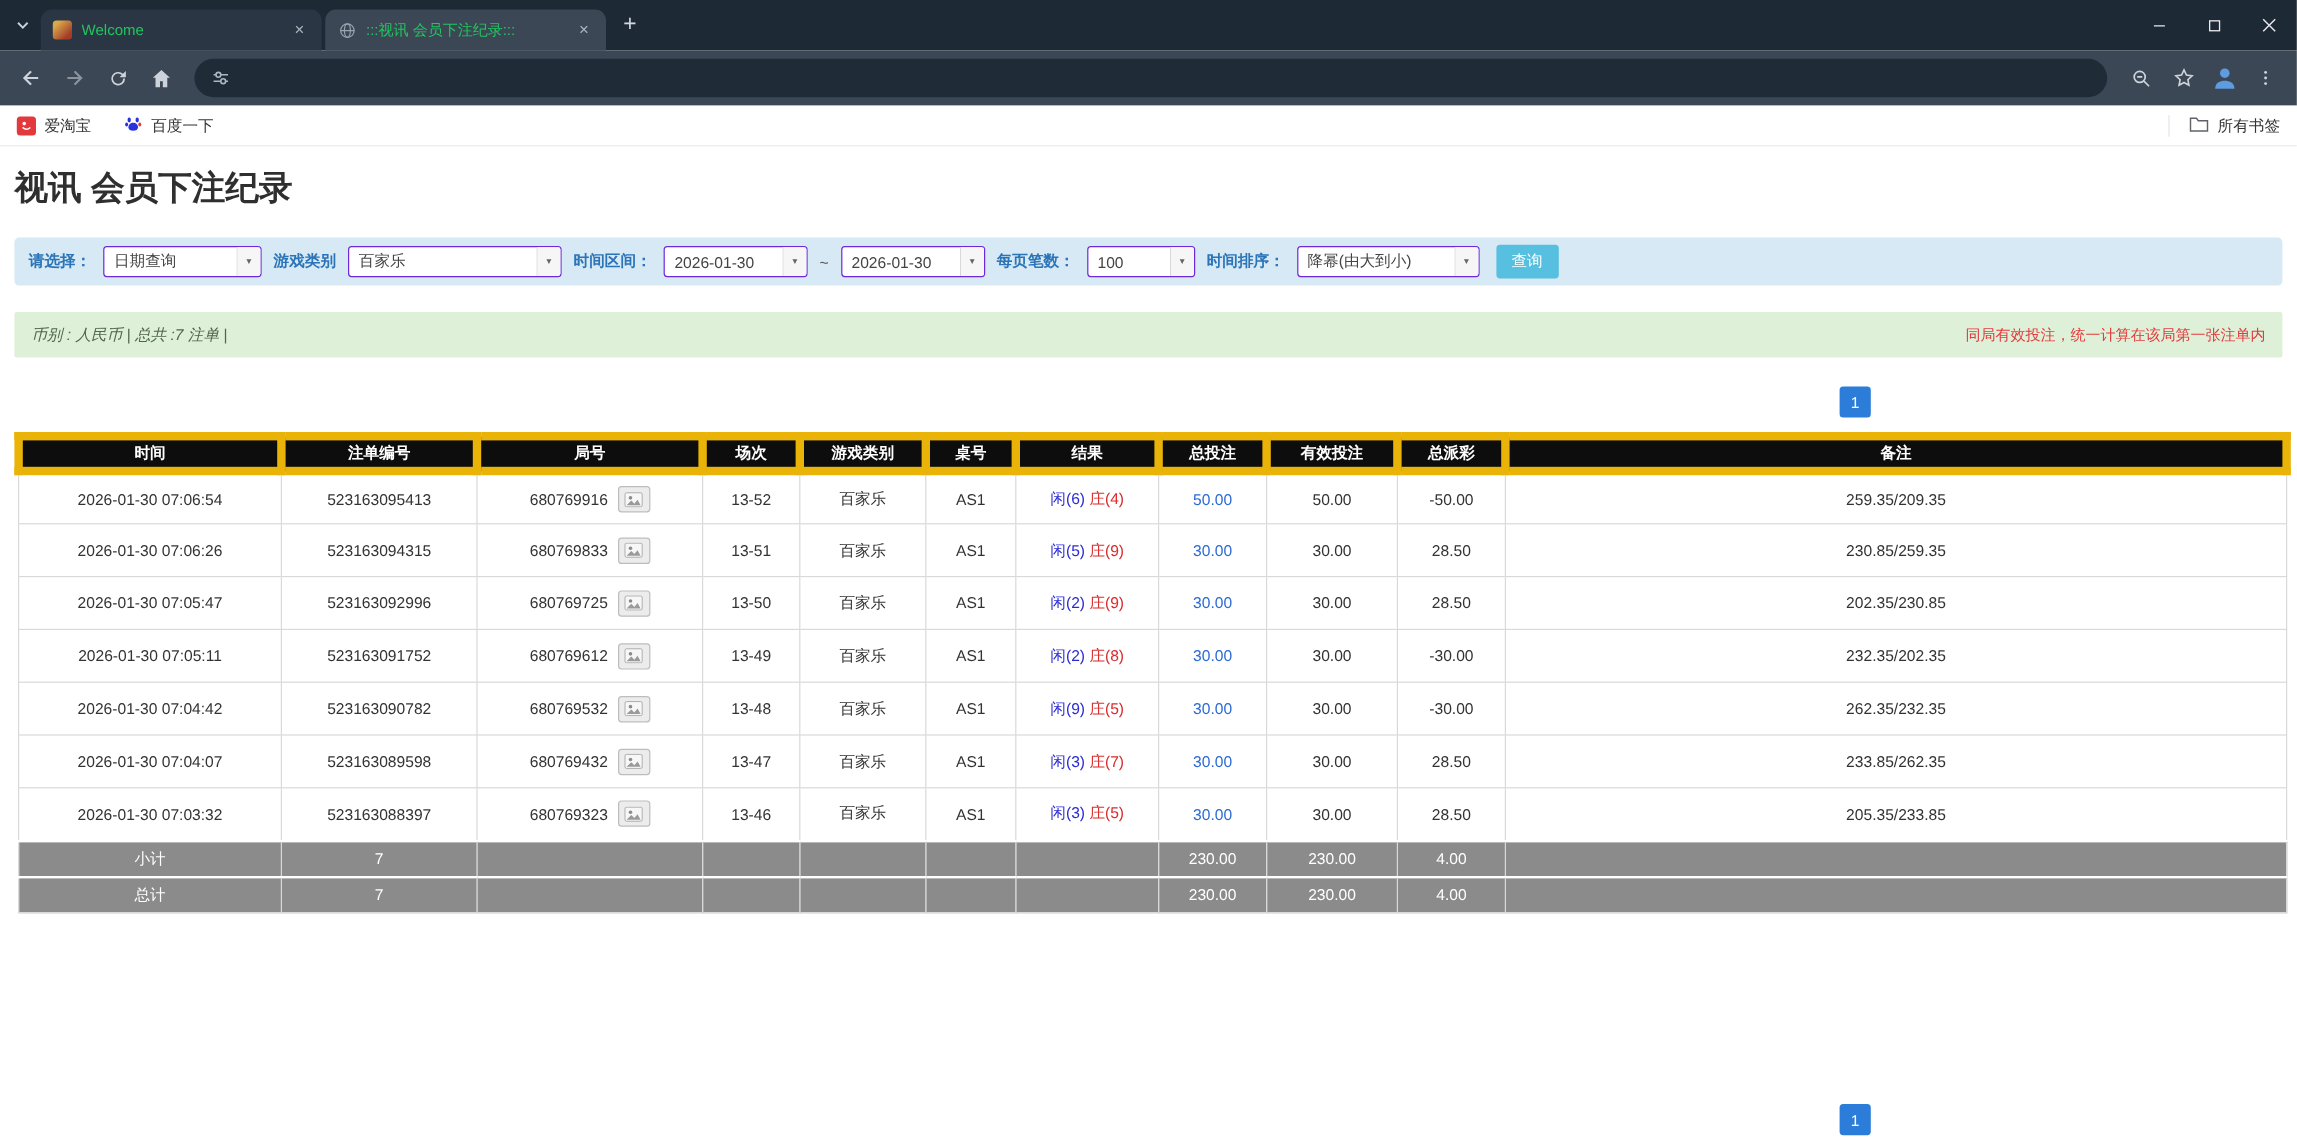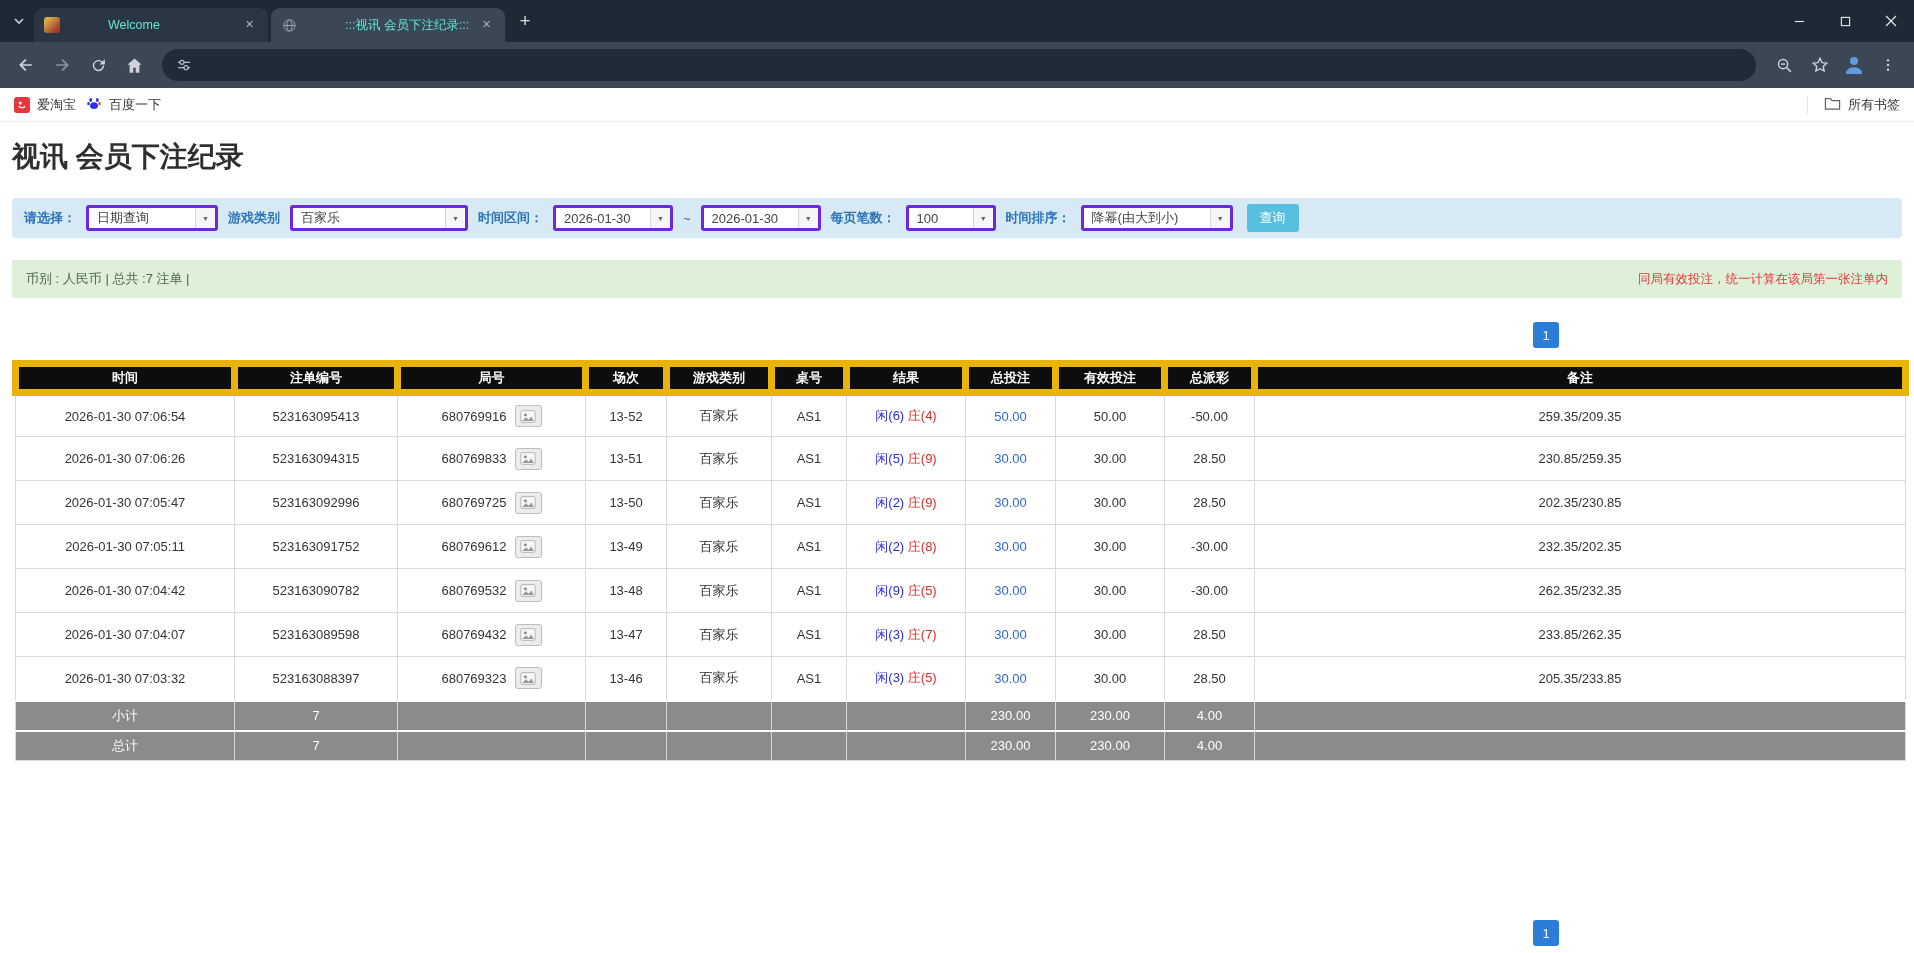--- a/index.html
+++ b/index.html
@@ -9,55 +9,55 @@
     font-family:"Liberation Sans","DejaVu Sans",sans-serif;
   }
   .app { position:relative; width:1914px; height:953px; }
 
   
   .tabstrip { height:42px; background:#1e2936; display:flex; align-items:flex-end; padding-left:4px; }
   .tab-search-btn { width:30px; height:34px; display:flex; align-items:center; justify-content:center; align-self:center; cursor:pointer; }
   .tab { width:234px; height:34px; border-radius:9px 9px 0 0; display:flex; align-items:center; gap:8px; padding:0 10px; cursor:pointer; }
   .tab.inactive { background:#2b3644; margin-right:3px; }
   .tab.active { background:#3b4755; }
-  .tab-title { flex:1; font-size:12.5px; color:#5eead4; white-space:nowrap; overflow:hidden;margin-left:40px; }
+  .tab-title { flex:1; font-size:12.5px; color:#22c55e; white-space:nowrap; overflow:hidden; }
   .tab-close { color:#aeb6bf; font-size:14px; width:17px; height:17px; line-height:15px; text-align:center; border-radius:50%; flex-shrink:0; }
   .favicon { width:16px; height:16px; flex-shrink:0; display:flex; align-items:center; justify-content:center; }
   .fav-welcome { background:linear-gradient(135deg,#d8a84a 20%,#a33c28 80%); border-radius:3px; }
   .newtab-btn { width:28px; height:28px; color:#d2d8de; font-size:19px; display:flex; align-items:center; justify-content:center; align-self:center; margin-left:6px; }
   .win-controls { margin-left:auto; display:flex; height:42px; align-self:flex-start; }
   .win-btn { width:46px; height:42px; display:flex; align-items:center; justify-content:center; color:#e8eaed; font-size:15px; }
 
   .navbar { height:46px; background:#3b4755; display:flex; align-items:center; padding:0 10px; gap:4px; }
   .nav-btn { width:32px; height:32px; display:flex; align-items:center; justify-content:center; border-radius:50%; flex-shrink:0; }
   .addressbar { flex:1; height:32px; background:#202b38; border-radius:16px; display:flex; align-items:center; padding:0 14px; gap:10px; margin:0 8px; min-width:0; }
   .url-text { color:#e8eaed; font-size:13.5px; white-space:nowrap; overflow:hidden; flex:1; }
   .avatar { width:28px; height:28px; border-radius:50%; display:flex; align-items:center; justify-content:center; }
 
-  .bookmarksbar { height:34px; background:#fff; display:flex; align-items:center; padding:0 14px; gap:10px; font-size:13px; color:#333; border-bottom:1px solid #ececec; }
+  .bookmarksbar { height:34px; background:#fff; display:flex; align-items:center; padding:0 14px; gap:27px; font-size:13px; color:#333; border-bottom:1px solid #ececec; }
   .bookmark { display:flex; align-items:center; gap:7px; cursor:pointer; }
   .bm-icon-taobao { width:16px; height:16px; background:#e4393c; border-radius:3px; display:flex; align-items:center; justify-content:center; }
   .bm-spacer { flex:1; }
   .bm-all { border-left:1px solid #e4e4e4; padding-left:16px;text-align:right; }
 
   
   .content { padding:0 12px; }
   .page-title { font-size:28px; color:#2f2f2f; font-weight:600; margin:16px 0 22px; }
 
   .filterbar { background:#d6e9f4; border-radius:4px; height:40px; display:flex; align-items:center; padding:0 12px; gap:10px; }
   .flabel { color:#2b74b8; font-weight:700; font-size:13px; white-space:nowrap; }
-  .select { background:#fff; border:3px solid #6d28d9; border-radius:3px; height:26px; display:flex; align-items:stretch; font-size:13px; color:#444; cursor:pointer; }
+  .select { background:#fff; border:1px solid #6d28d9; border-radius:3px; height:26px; display:flex; align-items:stretch; font-size:13px; color:#444; cursor:pointer; }
   .select .val { padding:0 8px; display:flex; align-items:center; flex:1; white-space:nowrap; overflow:hidden; }
   .select .arrow { width:20px; display:flex; align-items:center; justify-content:center; color:#666; font-size:7px; border-left:1px solid #d8d8d8; background:#f6f6f6; border-radius:0 2px 2px 0; }
   .w-qt{width:132px} .w-game{width:178px} .w-date{width:120px} .w-per{width:90px} .w-sort{width:152px}
   .tilde { color:#555; font-size:13px; }
   .search-btn { background:#57bfdf; color:#fff; border:none; border-radius:3px; height:28px; padding:0 13px; font-size:13px; margin-left:4px; cursor:pointer; font-family:inherit; }
 
   .infobar { margin-top:22px; background:#dff0d8; height:38px; display:flex; align-items:center; justify-content:space-between; padding:0 14px; font-size:13px; border-radius:2px; }
-  .info-left { color:#50664f; }
+  .info-left { color:#50664f;font-style:italic; }
   .info-right { color:#e4393c; font-size:12.5px; }
 
   .pagination { width:26px; height:26px; background:#2c7dd9; color:#fff; display:flex; align-items:center; justify-content:center; border-radius:3px; font-size:13px; cursor:pointer; }
   .pagination.top { margin:24px 0 12px 1521px; }
   .pagination.bottom { position:absolute; left:1533px; top:920px; }
 
   table.records { border-collapse:collapse; table-layout:fixed; width:1890px; }
   table.records thead th { background:#0d0d0d; color:#fff; font-size:13px; font-weight:700; height:29px; border:7px solid #eab308; padding:0 2px; }
   table.records tbody td { background:#fff; border:1px solid #d9d9d9; text-align:center; font-size:13px; color:#333; height:44px; padding:0 4px; }
   table.records tfoot td { background:#8b8b8b; color:#fff; text-align:center; font-size:13px; height:30px; border:1px solid #d9d9d9; border-top:2px solid #fff; }

